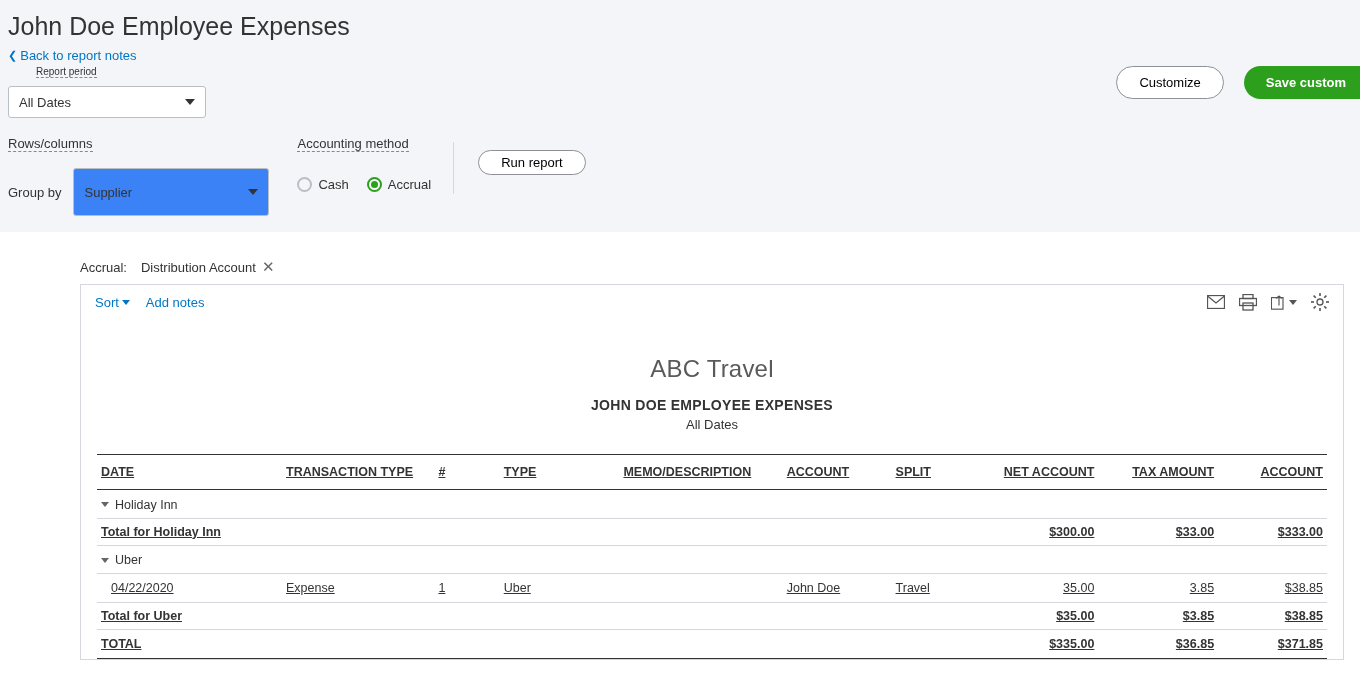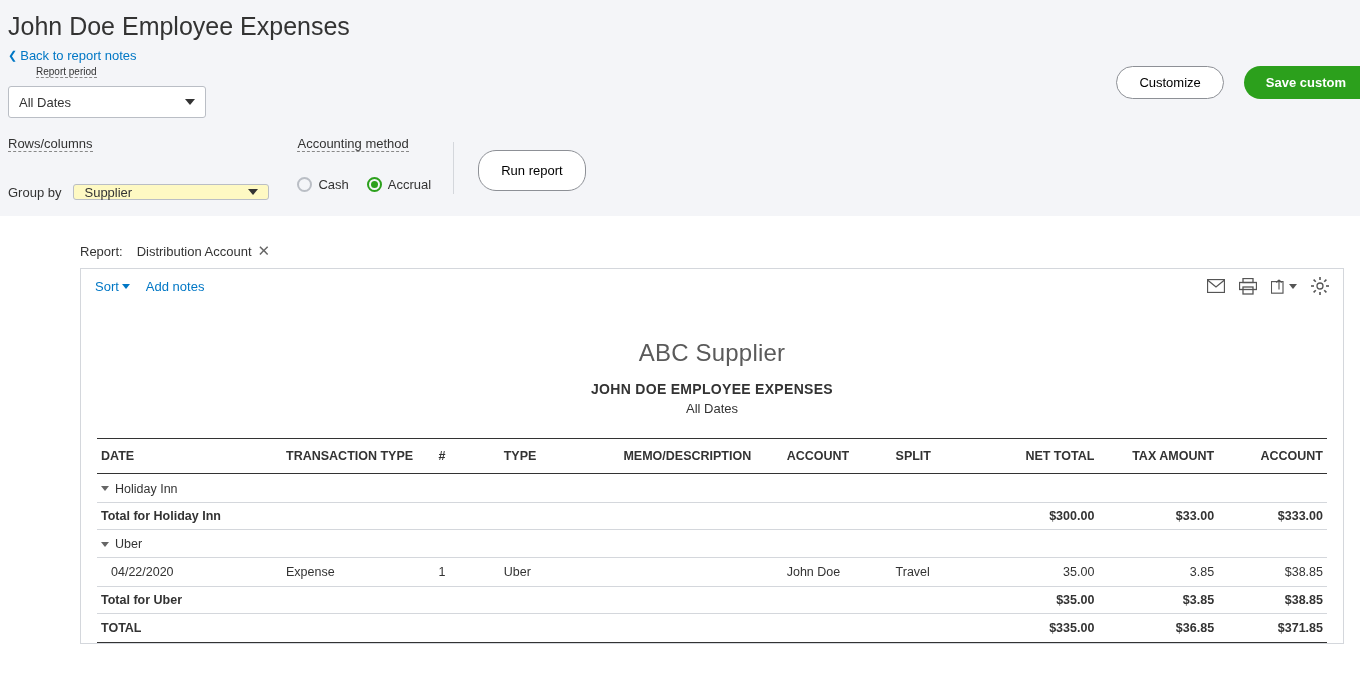--- a/index.html
+++ b/index.html
@@ -8,51 +8,51 @@
   .topbar { background: #f4f5f8; padding: 12px 8px 16px 8px; position: relative; }
   .title { font-size: 25px; font-weight: 400; color: #333; margin-bottom: 6px; }
   .back-link { color: #0077c5; font-size: 13px; cursor: pointer; display: inline-flex; align-items: center; gap: 3px; }
   .back-link .chev { font-size: 11px; }
   .rp-label { font-size: 10px; border-bottom: 1px dashed #888; display: inline-block; margin-top: -1px; margin-left: 28px;}
   .date-select { margin-top: 8px; background: #fff; border: 1px solid #babec5; border-radius: 3px; width: 198px; height: 32px; display: flex; align-items: center; justify-content: space-between; padding: 0 10px; font-size: 13px; }
   .date-select .caret { border-left: 5px solid transparent; border-right: 5px solid transparent; border-top: 6px solid #333; }
   .row2 { display: flex; align-items: flex-start; margin-top: 18px; gap: 0; }
   .rc { }
   .sec-label { font-size: 13px; border-bottom: 1px dashed #888; display: inline-block; margin-bottom: 8px; }
-  .gb-row { display: flex; align-items: center; gap: 12px; margin-top: 24px;}
-  .gb-select { background: #fef9c3; border: 1px solid #babec5; border-radius: 3px; width: 196px; height: 16px; display: flex; align-items: center; justify-content: space-between; padding: 0 10px; font-size: 13px; }
+  .gb-row { display: flex; align-items: center; gap: 12px; margin-top: 8px;}
+  .gb-select { background: #3b82f6; border: 1px solid #babec5; border-radius: 3px; width: 196px; height: 48px; display: flex; align-items: center; justify-content: space-between; padding: 0 10px; font-size: 13px; }
   .gb-select .caret { border-left: 5px solid transparent; border-right: 5px solid transparent; border-top: 6px solid #333; }
   .acct { margin-left: 28px; }
   .radio-row { display: flex; align-items: center; gap: 18px; height: 32px; margin-top: 8px;}
   .radio { width: 15px; height: 15px; border: 2px solid #babec5; border-radius: 50%; display: inline-flex; align-items: center; justify-content: center; }
   .radio.sel { border-color: #2ca01c; }
   .radio.sel::after { content: ''; width: 7px; height: 7px; background: #2ca01c; border-radius: 50%; }
   .radio-item { display: inline-flex; align-items: center; gap: 6px; }
   .divider { border-left: 1px solid #d4d7dc; height: 52px; margin: 6px 24px 0 22px; }
-  .run-btn { margin-top: 14px; border: 1px solid #8d9096; background: #fff; border-radius: 18px; padding: 12px 22px; font-size: 13px; cursor: pointer; }
+  .run-btn { margin-top: 14px; border: 1px solid #8d9096; background: #fff; border-radius: 18px; padding: 4px 22px; font-size: 13px; cursor: pointer; }
   .top-actions { position: absolute; right: 0; top: 66px; display: flex; gap: 20px; }
   .btn-customize { border: 1px solid #8d9096; background: #fff; border-radius: 18px; padding: 8px 22px; font-size: 13px; cursor: pointer; }
   .btn-save { background: #2ca01c; color: #fff; border: none; border-radius: 18px 0 0 18px; padding: 8px 14px 8px 22px; font-size: 13px; font-weight: 600; cursor: pointer; }
   .content { padding: 0 0 0 80px; }
   .filters { padding: 26px 0 8px 0; font-size: 13px; display: flex; align-items: center; gap: 14px; }
   .chip { display: inline-flex; align-items: center; gap: 6px; }
   .chip .x { color: #666; cursor: pointer; font-size: 15px;}
   .report { border: 1px solid #d4d7dc; width: 1264px; position: relative;}
   .report-toolbar { display: flex; align-items: center; justify-content: space-between; padding: 8px 14px; }
   .tb-left { display: flex; gap: 16px; align-items: center; }
   .tb-sort { color: #0077c5; display: inline-flex; align-items: center; gap: 3px; cursor: pointer;}
   .tb-sort .tri { border-left: 4px solid transparent; border-right: 4px solid transparent; border-top: 5px solid #0077c5; }
   .tb-add { color: #0077c5; cursor: pointer;}
   .tb-right { display: flex; gap: 14px; align-items: center; color: #555; }
   .tb-right .ico { width: 18px; height: 18px; display: inline-flex; align-items: center; justify-content: center; cursor: pointer;}
   .report-head { text-align: center; padding: 36px 0 10px 0; }
   .company { font-size: 24px; color: #5a5a5a; font-weight: 400; letter-spacing: 0.2px; }
   .rep-name { font-size: 14px; font-weight: 700; letter-spacing: 0.3px; margin-top: 14px; text-transform: uppercase;}
   .rep-period { font-size: 13px; margin-top: 4px; }
-  table { border-collapse: collapse; width: calc(100% - 32px); margin: 12px 16px 0 16px; table-layout: fixed;}
+  table { border-collapse: collapse; width: calc(100% - 32px); margin: 12px 16px 0 16px; table-layout: fixed; text-decoration: underline;}
   th, td { font-size: 12.5px; padding: 6px 4px; text-align: left; }
   th { font-weight: 700; border-top: 1px solid #333; border-bottom: 1px solid #333; padding: 10px 4px;}
   .r { text-align: right; }
   .group-row td { border-bottom: 1px solid #d4d7dc; padding: 6px 4px;}
   .group-label { display: inline-flex; align-items: center; gap: 6px; font-weight: 400;}
   .tri-down { border-left: 4px solid transparent; border-right: 4px solid transparent; border-top: 5px solid #666; display: inline-block;}
   .data-row td { border-bottom: 1px solid #d4d7dc; padding: 7px 4px;}
   .data-row td:first-child { padding-left: 14px; }
   .total-row td { font-weight: 700; border-bottom: 1px solid #d4d7dc; padding: 6px 4px;}
   .grand-row td { font-weight: 700; border-bottom: 1px solid #333; padding: 7px 4px;}
@@ -104,21 +104,21 @@
     </div>
 
     <div class="top-actions">
       <button class="btn-customize">Customize</button>
       <button class="btn-save">Save custom</button>
     </div>
   </div>
 
   <div class="content">
     <div class="filters">
-      <span>Report:</span>
+      <span>Accrual:</span>
       <span class="chip">
         <span>Distribution Account</span>
         <span class="x">✕</span>
       </span>
     </div>
 
     <div class="report">
       <div class="report-toolbar">
         <div class="tb-left">
           <span class="tb-sort">
@@ -160,21 +160,21 @@
                   <line x1="13.2" y1="13.2" x2="15.4" y2="15.4"></line>
                   <line x1="15.4" y1="2.6" x2="13.2" y2="4.8"></line>
                   <line x1="4.8" y1="13.2" x2="2.6" y2="15.4"></line>
                 </g>
               </svg>
           </span>
         </div>
       </div>
 
       <div class="report-head">
-        <div class="company">ABC Supplier</div>
+        <div class="company">ABC Travel</div>
         <div class="rep-name">JOHN DOE EMPLOYEE EXPENSES</div>
         <div class="rep-period">All Dates</div>
       </div>
 
       <table>
         <colgroup>
           <col style="width:170px">
             <col style="width:140px">
             <col style="width:60px">
             <col style="width:110px">
@@ -187,21 +187,21 @@
         </colgroup>
         <thead>
           <tr>
             <th>DATE</th>
             <th>TRANSACTION TYPE</th>
             <th>#</th>
             <th>TYPE</th>
             <th>MEMO/DESCRIPTION</th>
             <th>ACCOUNT</th>
             <th>SPLIT</th>
-            <th class="r">NET TOTAL</th>
+            <th class="r">NET ACCOUNT</th>
             <th class="r">TAX AMOUNT</th>
             <th class="r">ACCOUNT</th>
           </tr>
         </thead>
         <tbody id="tbody">
             <tr class="group-row">
               <td colspan="10"><span class="group-label">
                   <span class="tri-down"></span>
                   <span>Holiday Inn</span>
                 </span></td>

